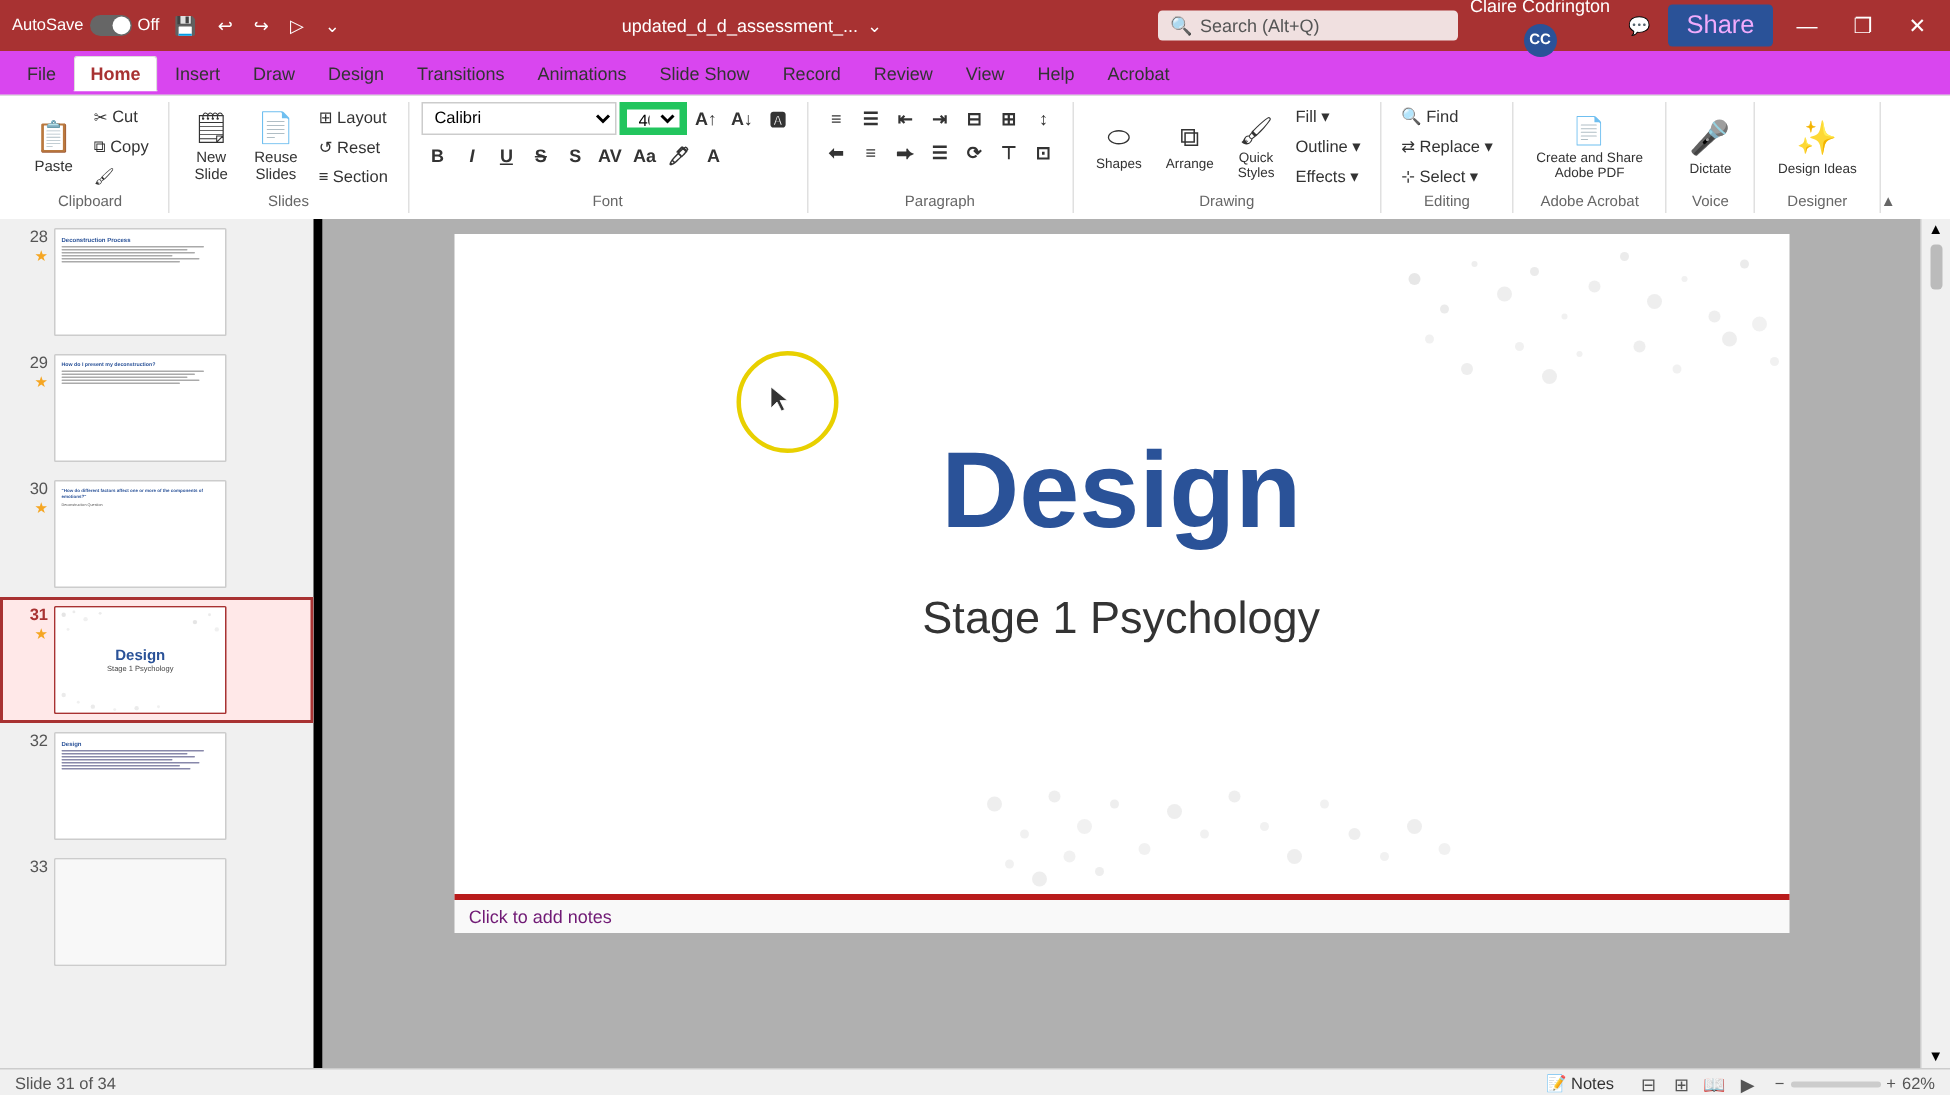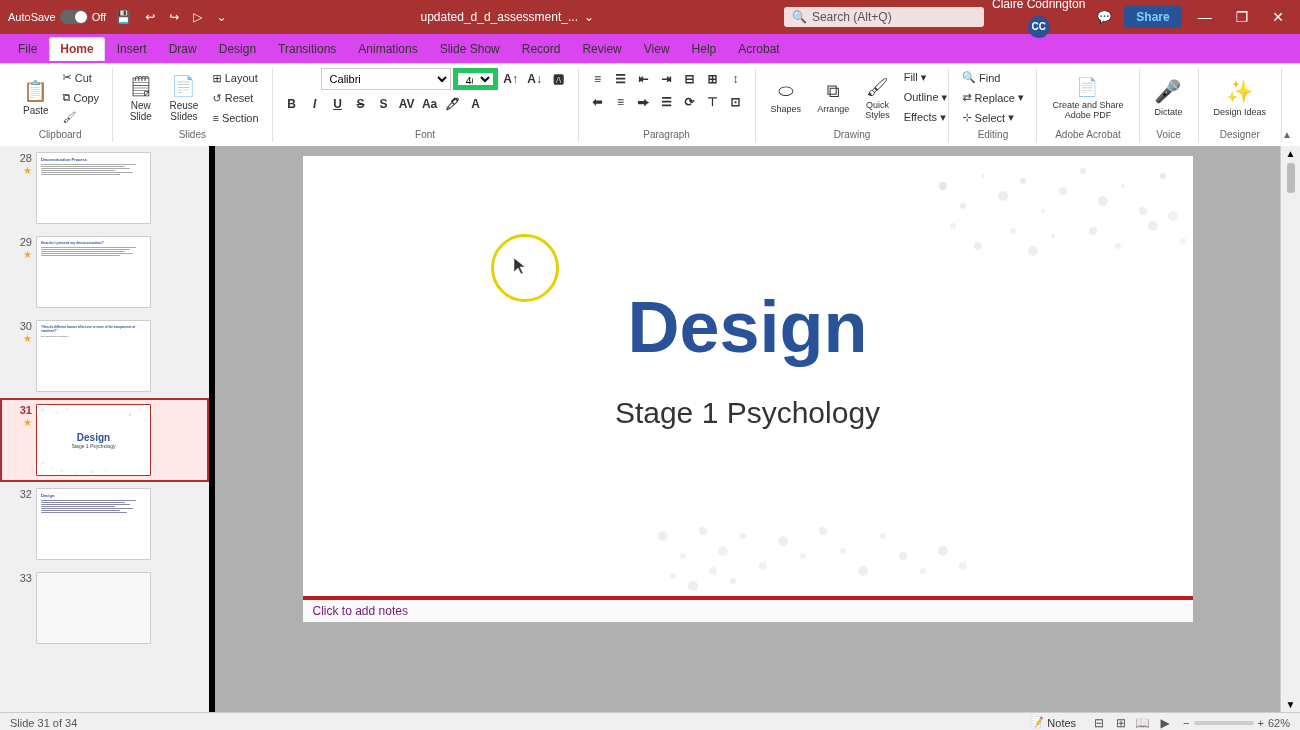--- a/index.html
+++ b/index.html
@@ -68,38 +68,38 @@
       background: none; min-height: 58px;
     }
     .ribbon-btn .icon { font-size: 20px; }
     .ribbon-btn-small {
       display: flex; align-items: center; gap: 3px;
       padding: 2px 4px; cursor: pointer; border-radius: 2px;
       font-size: 11px; color: #333; border: 1px solid transparent;
       background: none; white-space: nowrap;
     }
     .ribbon-col { display: flex; flex-direction: column; gap: 1px; }
-    .font-row { display: flex; align-items: center; gap: 2px; margin-bottom: 2px; margin-left: 40px; }
+    .font-row { display: flex; align-items: center; gap: 2px; margin-bottom: 2px; }
     .font-select {
       border: 1px solid #ccc; background: white; padding: 1px 4px;
       font-size: 11px; width: 130px; height: 22px; cursor: pointer;
     }
     .font-size-select {
       border: 5px solid #22c55e; background: white; padding: 1px 4px;
       font-size: 11px; width: 45px; height: 22px; cursor: pointer;
     }
     .format-row { display: flex; align-items: center; gap: 1px; }
     .fmt-btn {
       width: 22px; height: 22px; display: flex; align-items: center; justify-content: center;
       cursor: pointer; border-radius: 2px; font-size: 12px; font-weight: bold;
       border: 1px solid transparent; background: none; color: #333;
     }
     .share-btn {
-      background: #2a5298; color: #7dd3fc; border: none; border-radius: 3px;
-      padding: 4px 12px; font-size: 12px; cursor: pointer; font-weight: 700;
+      background: #2a5298; color: #f0abfc; border: none; border-radius: 3px;
+      padding: 4px 12px; font-size: 17px; cursor: pointer; font-weight: 400;
     }
     .ribbon-expand { display: flex; align-items: flex-end; padding-bottom: 2px; }
     .expand-btn { font-size: 10px; cursor: pointer; color: #666; background: none; border: none; }
 
     
     .main-area {
       display: flex; height: calc(730px - 34px - 30px - 80px - 20px);
     }
 
     

